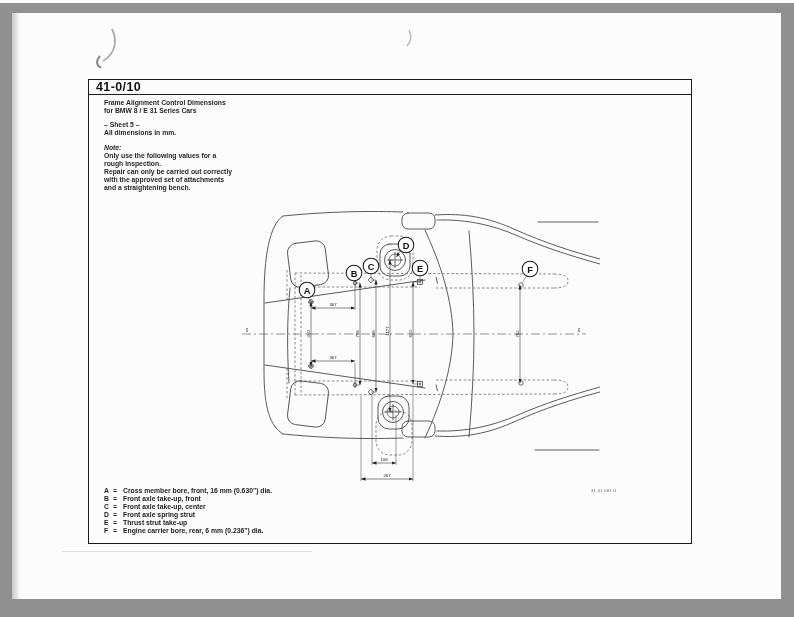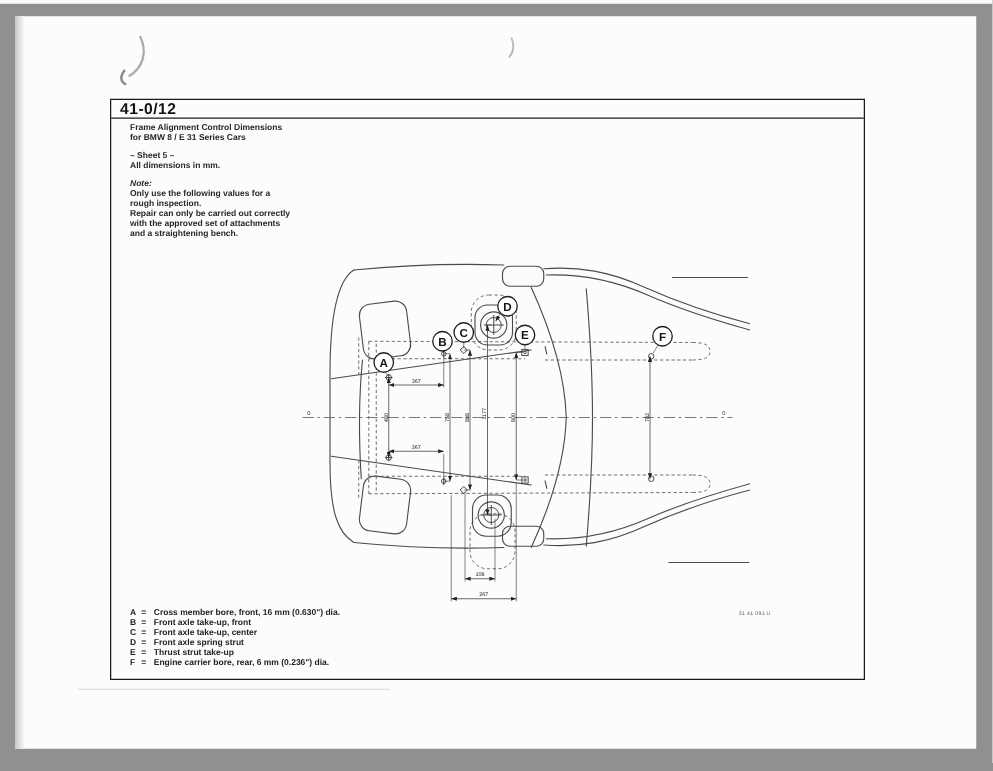--- a/index.html
+++ b/index.html
@@ -57,21 +57,21 @@
 <svg class="artifacts" width="794" height="617" viewBox="0 0 794 617">
   <path d="M112,29 C118,41 115,54 103,61" stroke="#aaaaaa" stroke-width="1.8" fill="none"></path>
   <path d="M100,56 C95.5,61 96.5,66 101,67.5" stroke="#8a8a8a" stroke-width="2" fill="none"></path>
   <path d="M409,30 C412,37 411,42 407,46" stroke="#b8b8b8" stroke-width="1.4" fill="none"></path>
 </svg>
 
 <div class="frame"></div>
 <div class="rule"></div>
 <div class="smudge"></div>
 
-<div class="section-num">41-0/12</div>
+<div class="section-num">41-0/10</div>
 
 <div class="intro">
   <div>Frame Alignment Control Dimensions</div>
   <div>for BMW 8 / E 31 Series Cars</div>
   <div class="gap"></div>
   <div>– Sheet 5 –</div>
   <div>All dimensions in mm.</div>
   <div class="gap"></div>
   <div class="note-label">Note:</div>
   <div>Only use the following values for a</div>

